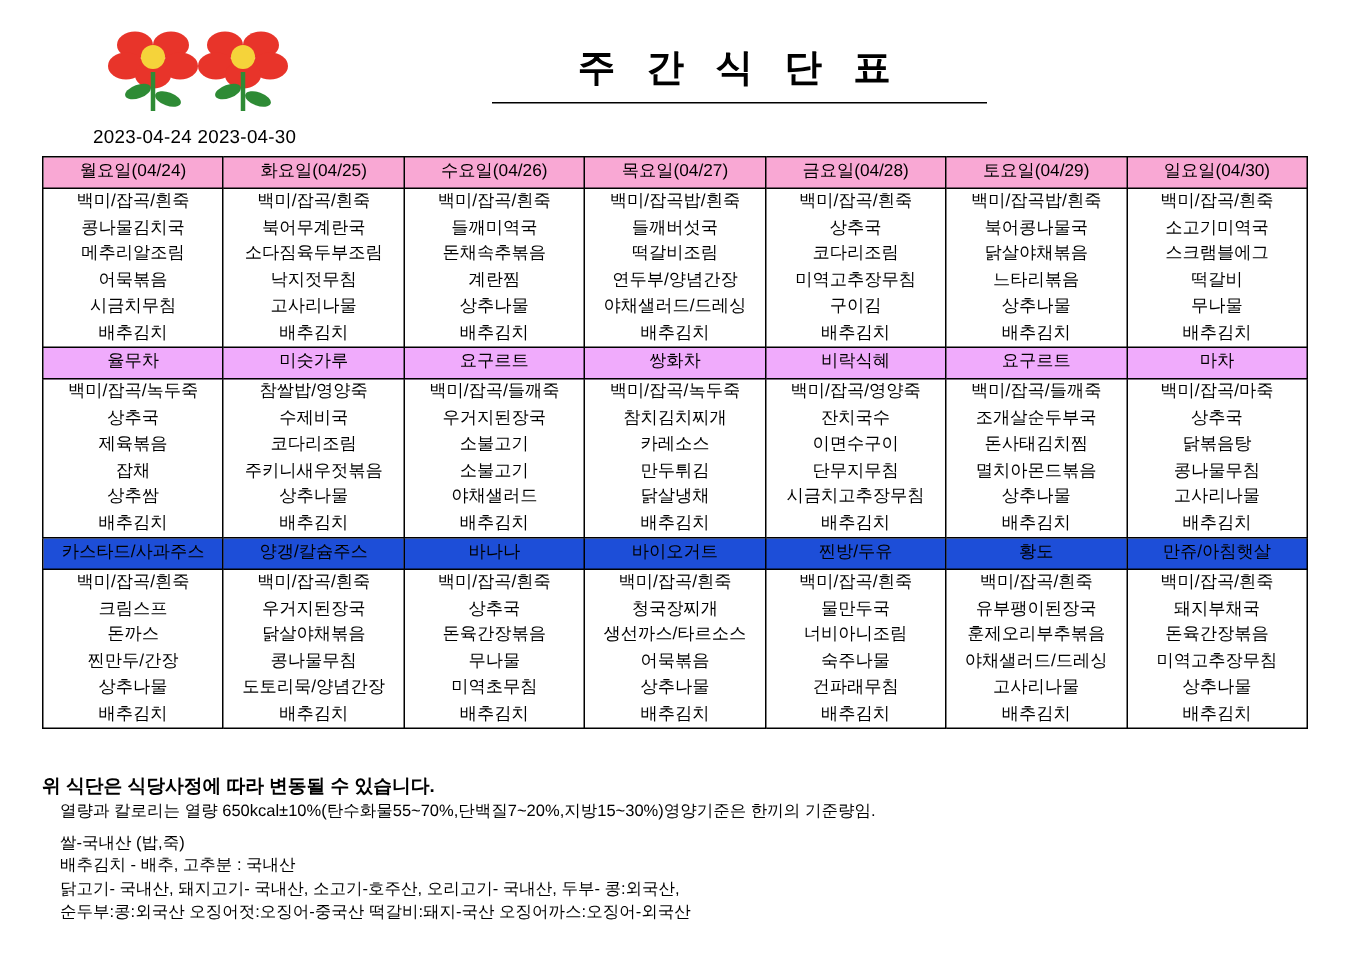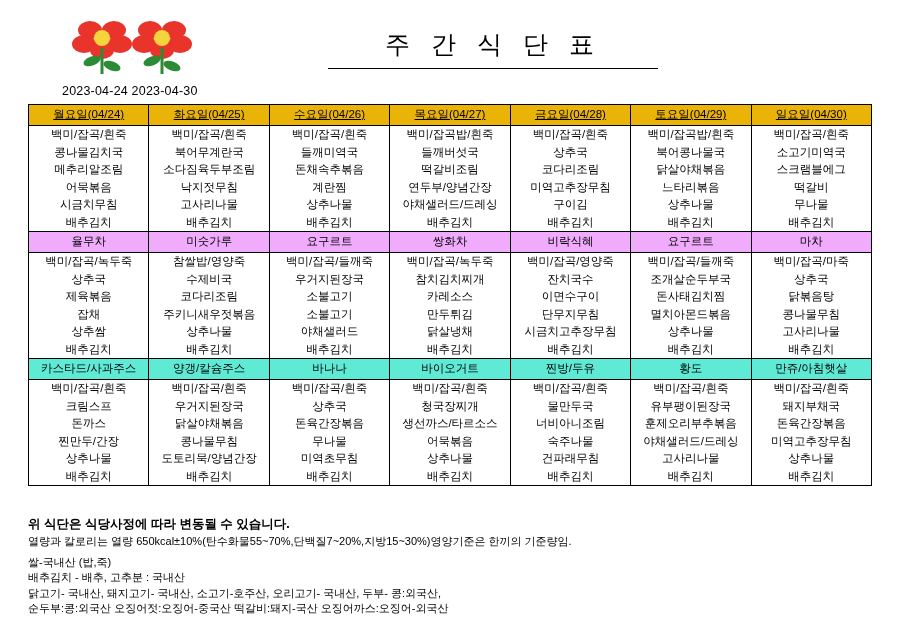--- a/index.html
+++ b/index.html
@@ -38,21 +38,21 @@
   .title-wrap {
     position: absolute;
     left: 300px;
     top: 28px;
     width: 330px;
     text-align: center;
   }
   .title {
     font-size: 25px;
     letter-spacing: 7px;
-    font-weight: normal;
+    font-weight: bold;
     color: #000;
     padding-bottom: 7px;
     border-bottom: 1.5px solid #000;
     display: block;
   }
   .daterange {
     position: absolute;
     left: 34px;
     top: 84px;
     font-size: 12.5px;
@@ -72,59 +72,59 @@
     border: 1px solid #000;
     text-align: center;
     font-weight: normal;
     font-size: 11.5px;
     line-height: 1.0;
     padding: 0;
   }
   th.dayhead {
     height: 20px;
     font-size: 13px;
-    background: #eab308;
-    text-decoration: underline;
+    background: #f9a8d4;
   }
   td.meal {
     vertical-align: top;
     padding: 3px 1px 4px 1px;
     height: 104px;
     margin-top: 13px;
   }
   td.meal .line {
     display: block;
     font-size: 11.5px;
     line-height: 17.5px;
     white-space: nowrap;
   }
   td.snack {
     height: 20px;
     font-size: 11.5px;
   }
   .bg-blue  { background: #f0abfc; }
-  .bg-yellow{ background: #5eead4; }
+  .bg-yellow{ background: #1d4ed8; }
 
   
   .notes {
     position: absolute;
     left: 28px;
     top: 516px;
     width: 850px;
   }
   .note-bold {
     font-size: 12.5px;
     font-weight: bold;
     line-height: 16px;
     margin-bottom: 2px;
   }
   .note-line {
     font-size: 11px;
     line-height: 15.5px;
     white-space: nowrap;
+    margin-left: 12px;
   }
   .note-gap { height: 5px; }
 </style>
 </head>
 <body>
 
 <div class="page">
 
   <div class="header">
     <div class="flowers">

